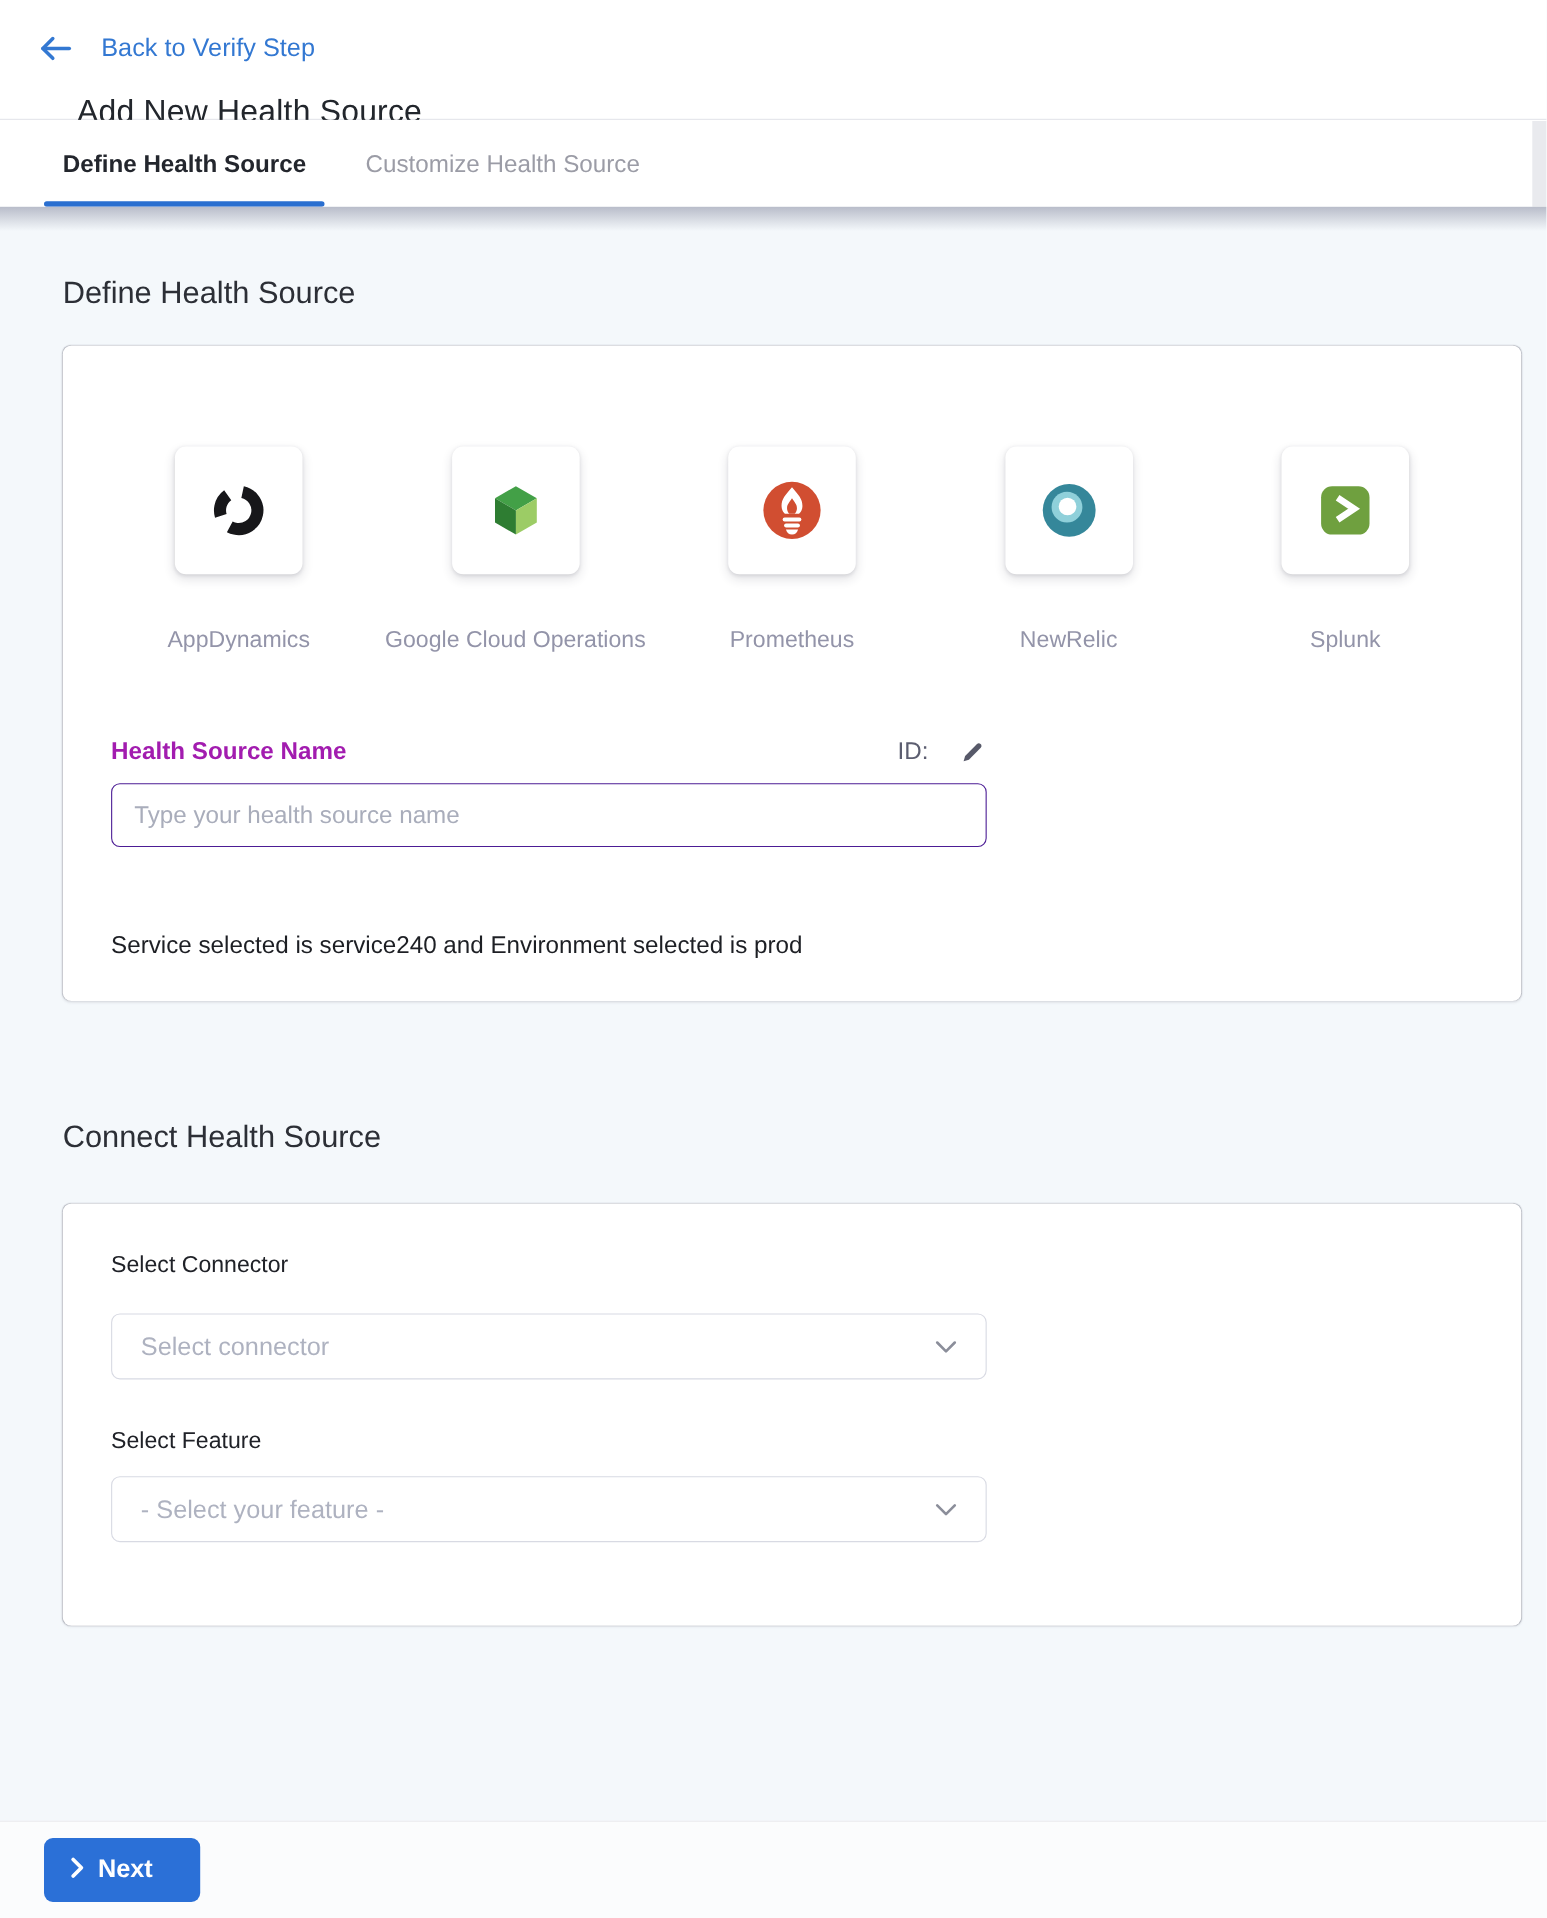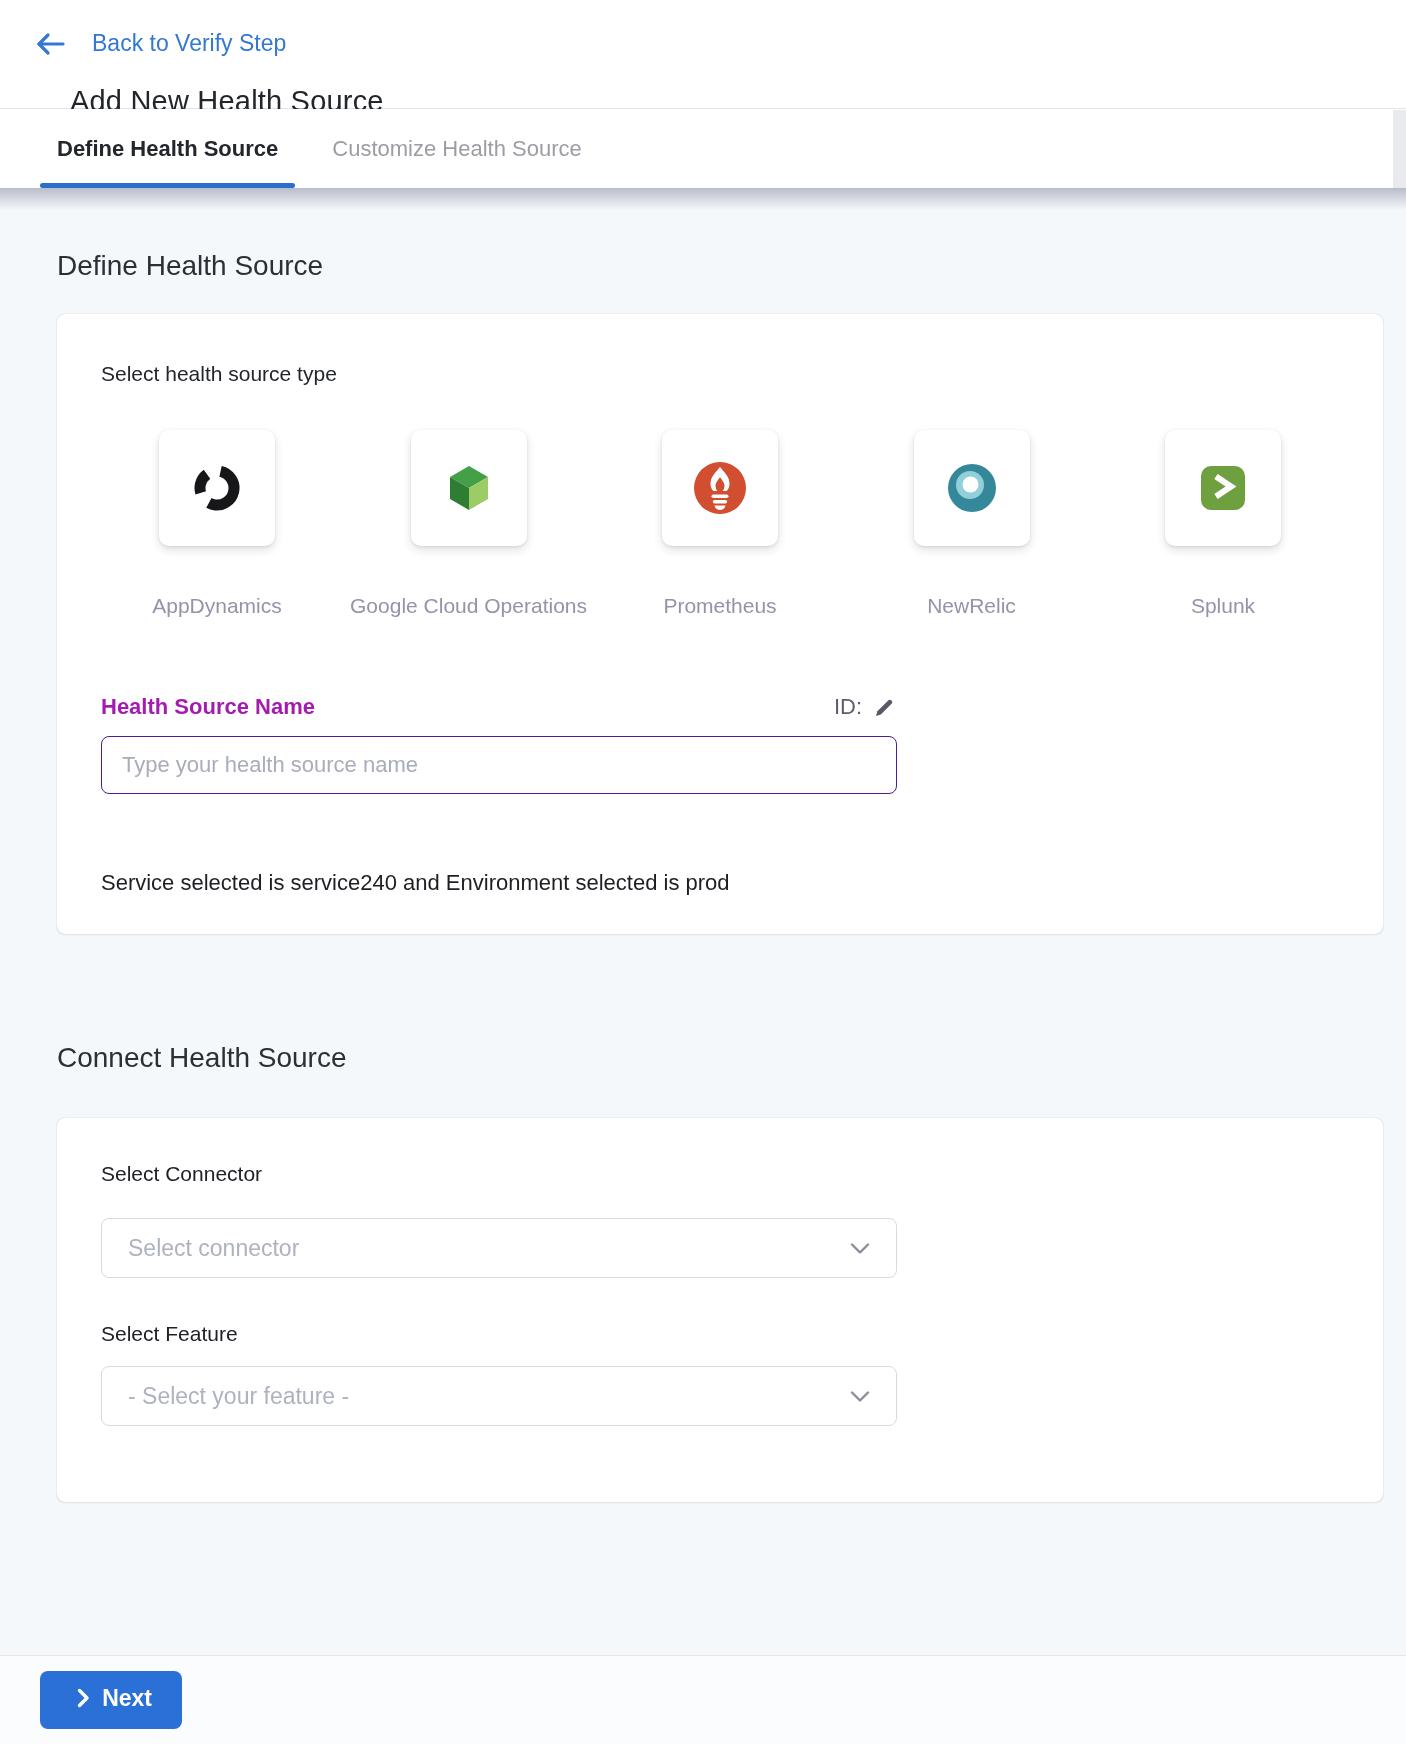--- a/index.html
+++ b/index.html
@@ -89,21 +89,21 @@
   .tile-label {
     margin-top:48px; font-size:21px; color:#9394a9; text-align:center; white-space:nowrap;
   }
 
   
   .name-row {
     margin-top:76px; width:796px;
     display:flex; align-items:center; justify-content:space-between;
   }
   .name-label { font-size:22px; font-weight:700; color:#a21caf; }
-  .id-group { display:flex; align-items:center; gap:10px; }
+  .id-group { display:flex; align-items:center; gap:28px; }
   .id-label { font-size:22px; color:#5c5e70; }
   .edit-btn { background:none; border:none; cursor:pointer; display:flex; padding:2px; }
 
   .text-input {
     margin-top:16px; width:796px; height:58px;
     border:1px solid #4c1d95; border-radius:8px;
     padding:0 20px; font-size:22px; color:#2b2d33;
     font-family:"Liberation Sans", sans-serif;
     background:#fff; outline:none;
   }
@@ -127,21 +127,21 @@
   .footer {
     flex:0 0 89px; background:#fbfcfd;
     border-top:1px solid #e4e5e9;
     padding:15px 0 0 40px;
   }
   .next-btn {
     height:58px; min-width:142px; padding:0 30px 4px 24px;
     background:#2b70d7; border:none; border-radius:8px;
     color:#fff; font-size:23px; font-weight:700;
     font-family:"Liberation Sans", sans-serif;
-    display:inline-flex; align-items:center; gap:12px; cursor:pointer;justify-content:flex-end;
+    display:inline-flex; align-items:center; gap:12px; cursor:pointer;
   }
 </style>
 </head>
 <body>
 
 <div class="page-header">
   <a class="back-link">
     <span style="display:flex;">
       <svg width="32" height="26" viewBox="0 0 32 26">
         <g stroke="#3378d2" stroke-width="3.2" fill="none" stroke-linecap="round" stroke-linejoin="round">
@@ -164,21 +164,20 @@
     <span>Customize Health Source</span>
   </div>
   <div class="scroll-strip"></div>
 </div>
 
 <div class="content">
 
   <div class="section-heading first">Define Health Source</div>
 
   <div class="card card-define">
-    <div class="field-caption">Select health source type</div>
 
     <div class="tile-row">
 
       <div class="tile-col">
         <div class="tile">
           <span style="display:flex;">
             <svg width="56" height="56" viewBox="0 0 56 56">
               <circle cx="28" cy="28" r="17" fill="none" stroke="#17171a" stroke-width="11" stroke-dasharray="58 13 21 15" transform="rotate(-78 28 28)"></circle>
             </svg>
           </span>

